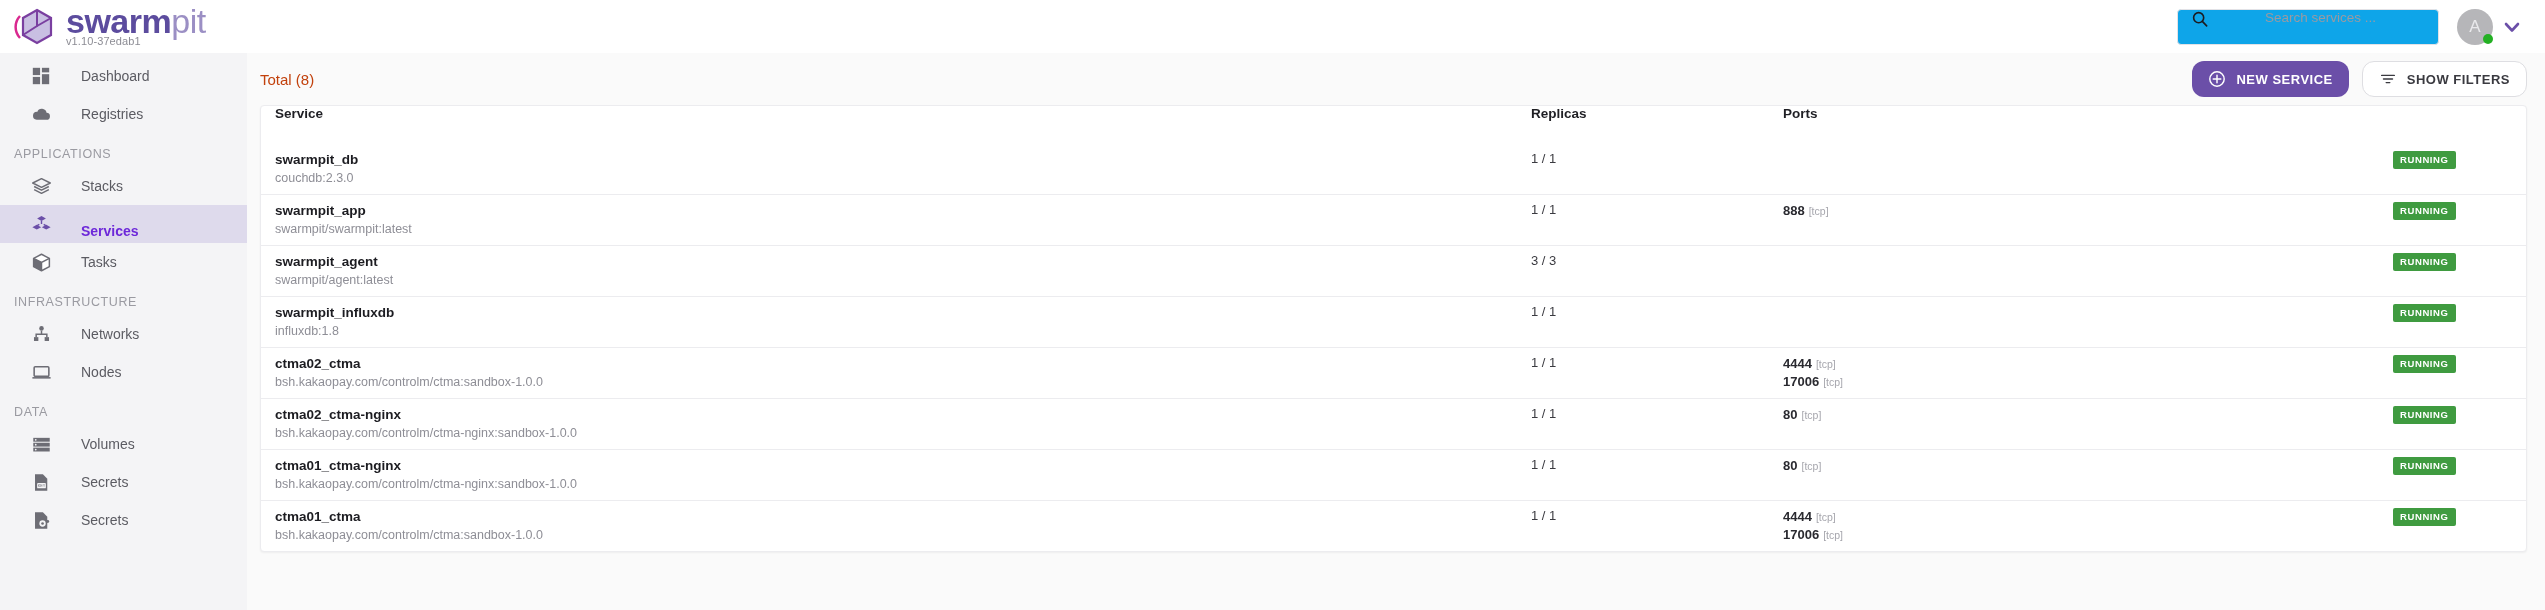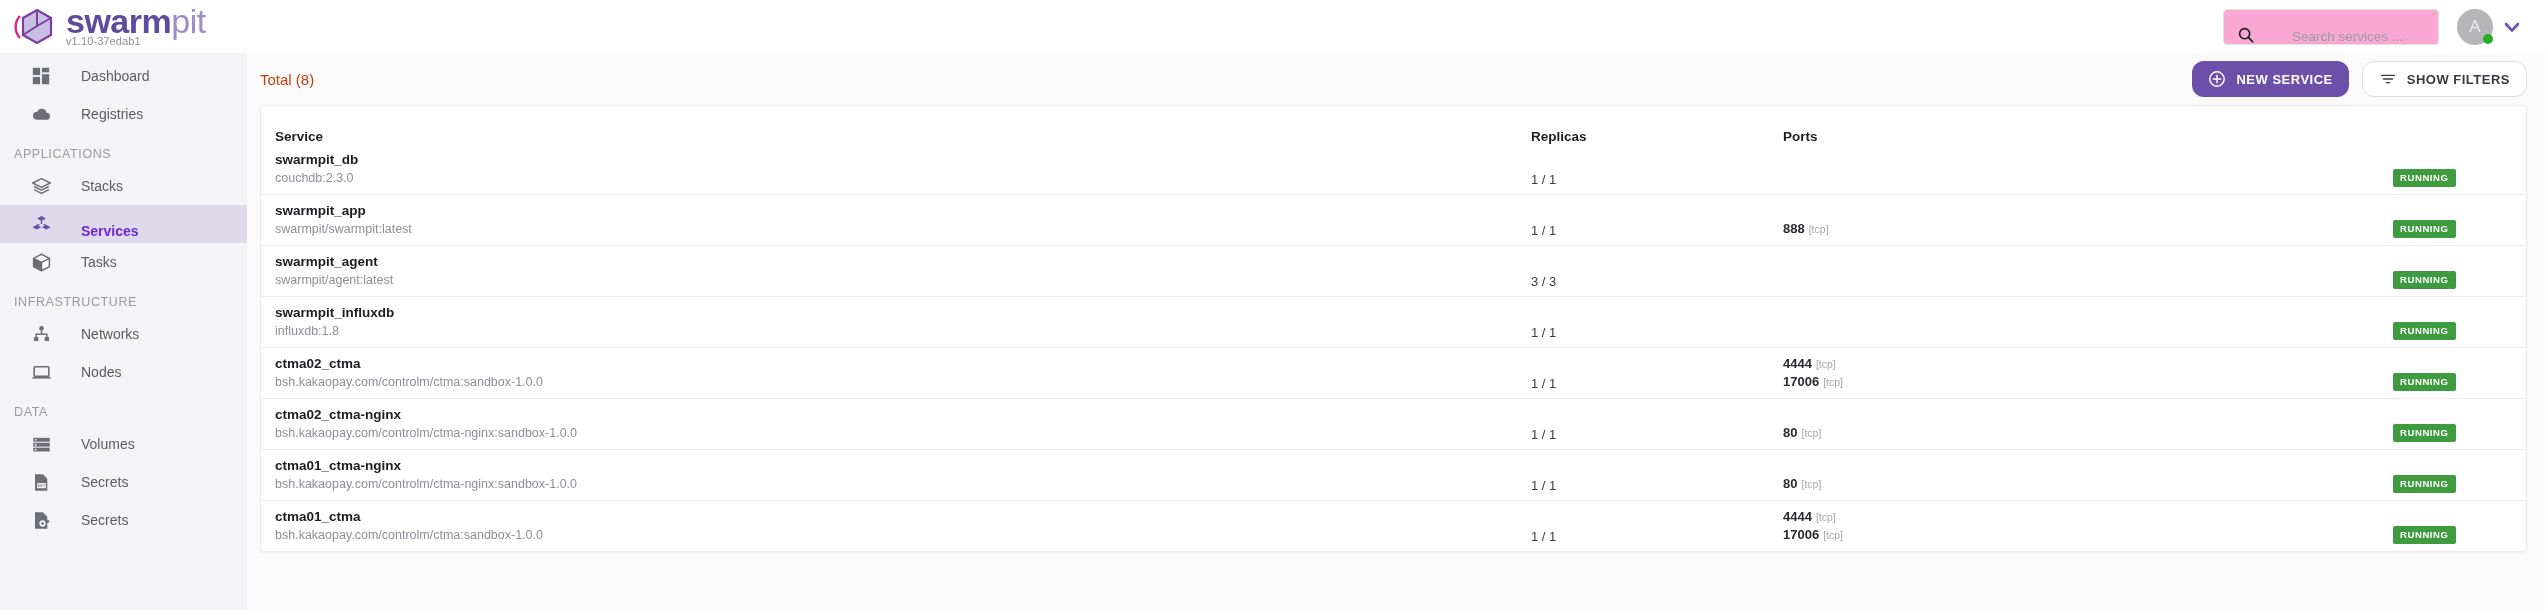--- a/index.html
+++ b/index.html
@@ -21,22 +21,22 @@
   .brand { width: 247px; flex: 0 0 247px; display: flex; align-items: center; padding-left: 14px; }
   .brand-logo { width: 46px; height: 46px; flex: 0 0 46px; position: relative; }
   .brand-text { margin-left: 6px; position: relative; top: -1px; }
   .brand-word { font-size: 34px; font-weight: 700; letter-spacing: -0.5px; line-height: 34px; }
   .brand-word .w1 { color: #5c4c9e; }
   .brand-word .w2 { color: #9b8fc4; font-weight: 400; }
   .brand-ver { font-size: 11px; color: #8d8d95; margin-top: -3px; letter-spacing: .1px; }
 
   .topbar-spacer { flex: 1 1 auto; }
   .search-box {
-    width: 216px; height: 36px; border: 1px solid #e2e2e6; border-radius: 4px;
-    background: #f9a8d4; display: flex; align-items: flex-end; padding: 0 10px; margin-right: 18px;
+    width: 262px; height: 36px; border: 1px solid #e2e2e6; border-radius: 4px;
+    background: #0ea5e9; display: flex; align-items: flex-start; padding: 0 10px; margin-right: 18px;
   }
   .search-icon { width: 18px; height: 18px; flex: 0 0 18px; margin-left: 3px; margin-right: 4px; }
   .search-input {
     border: 0; outline: 0; flex: 1 1 auto; font-size: 13.5px; color: #3d3d42;
     font-family: "Liberation Sans", sans-serif; text-align: center; background: transparent;
   }
   .search-input::placeholder { color: #9a9aa1; }
   .avatar-wrap { position: relative; width: 36px; height: 36px; margin-right: 8px; }
   .avatar {
     width: 36px; height: 36px; border-radius: 50%; background: #b6b6b9;
@@ -85,21 +85,21 @@
   .btn-outline { background: #fff; color: #3a3a40; border: 1px solid #dedee2; }
   .btn .bico { width: 18px; height: 18px; margin-right: 10px; display: inline-flex; }
 
   
   .card {
     margin: 0 18px 0 13px; background: #fff;
     border: 1px solid #ececef; border-radius: 4px;
     box-shadow: 0 1px 2px rgba(0,0,0,.05);
     overflow: hidden;
   }
-  .trow { display: flex; align-items: flex-end; border-top: 1px solid #ececef; }
+  .trow { display: flex; align-items: flex-start; border-top: 1px solid #ececef; }
   .trow:first-child { border-top: 0; }
   .thead { height: 38px; }
   .c-service { flex: 0 0 1270px; padding-left: 14px; }
   .c-replicas { flex: 0 0 250px; }
   .c-ports { flex: 1 1 auto; padding-left: 2px; }
   .c-status { flex: 0 0 190px; display: flex; justify-content: flex-start; padding-left: 57px; }
   .th { font-size: 13.5px; font-weight: 700; color: #1f1f24; }
 
   .tbody-row { min-height: 50px; padding: 7px 0; }
   .svc-name { font-size: 13.5px; font-weight: 700; color: #1c1c21; line-height: 17px; }

